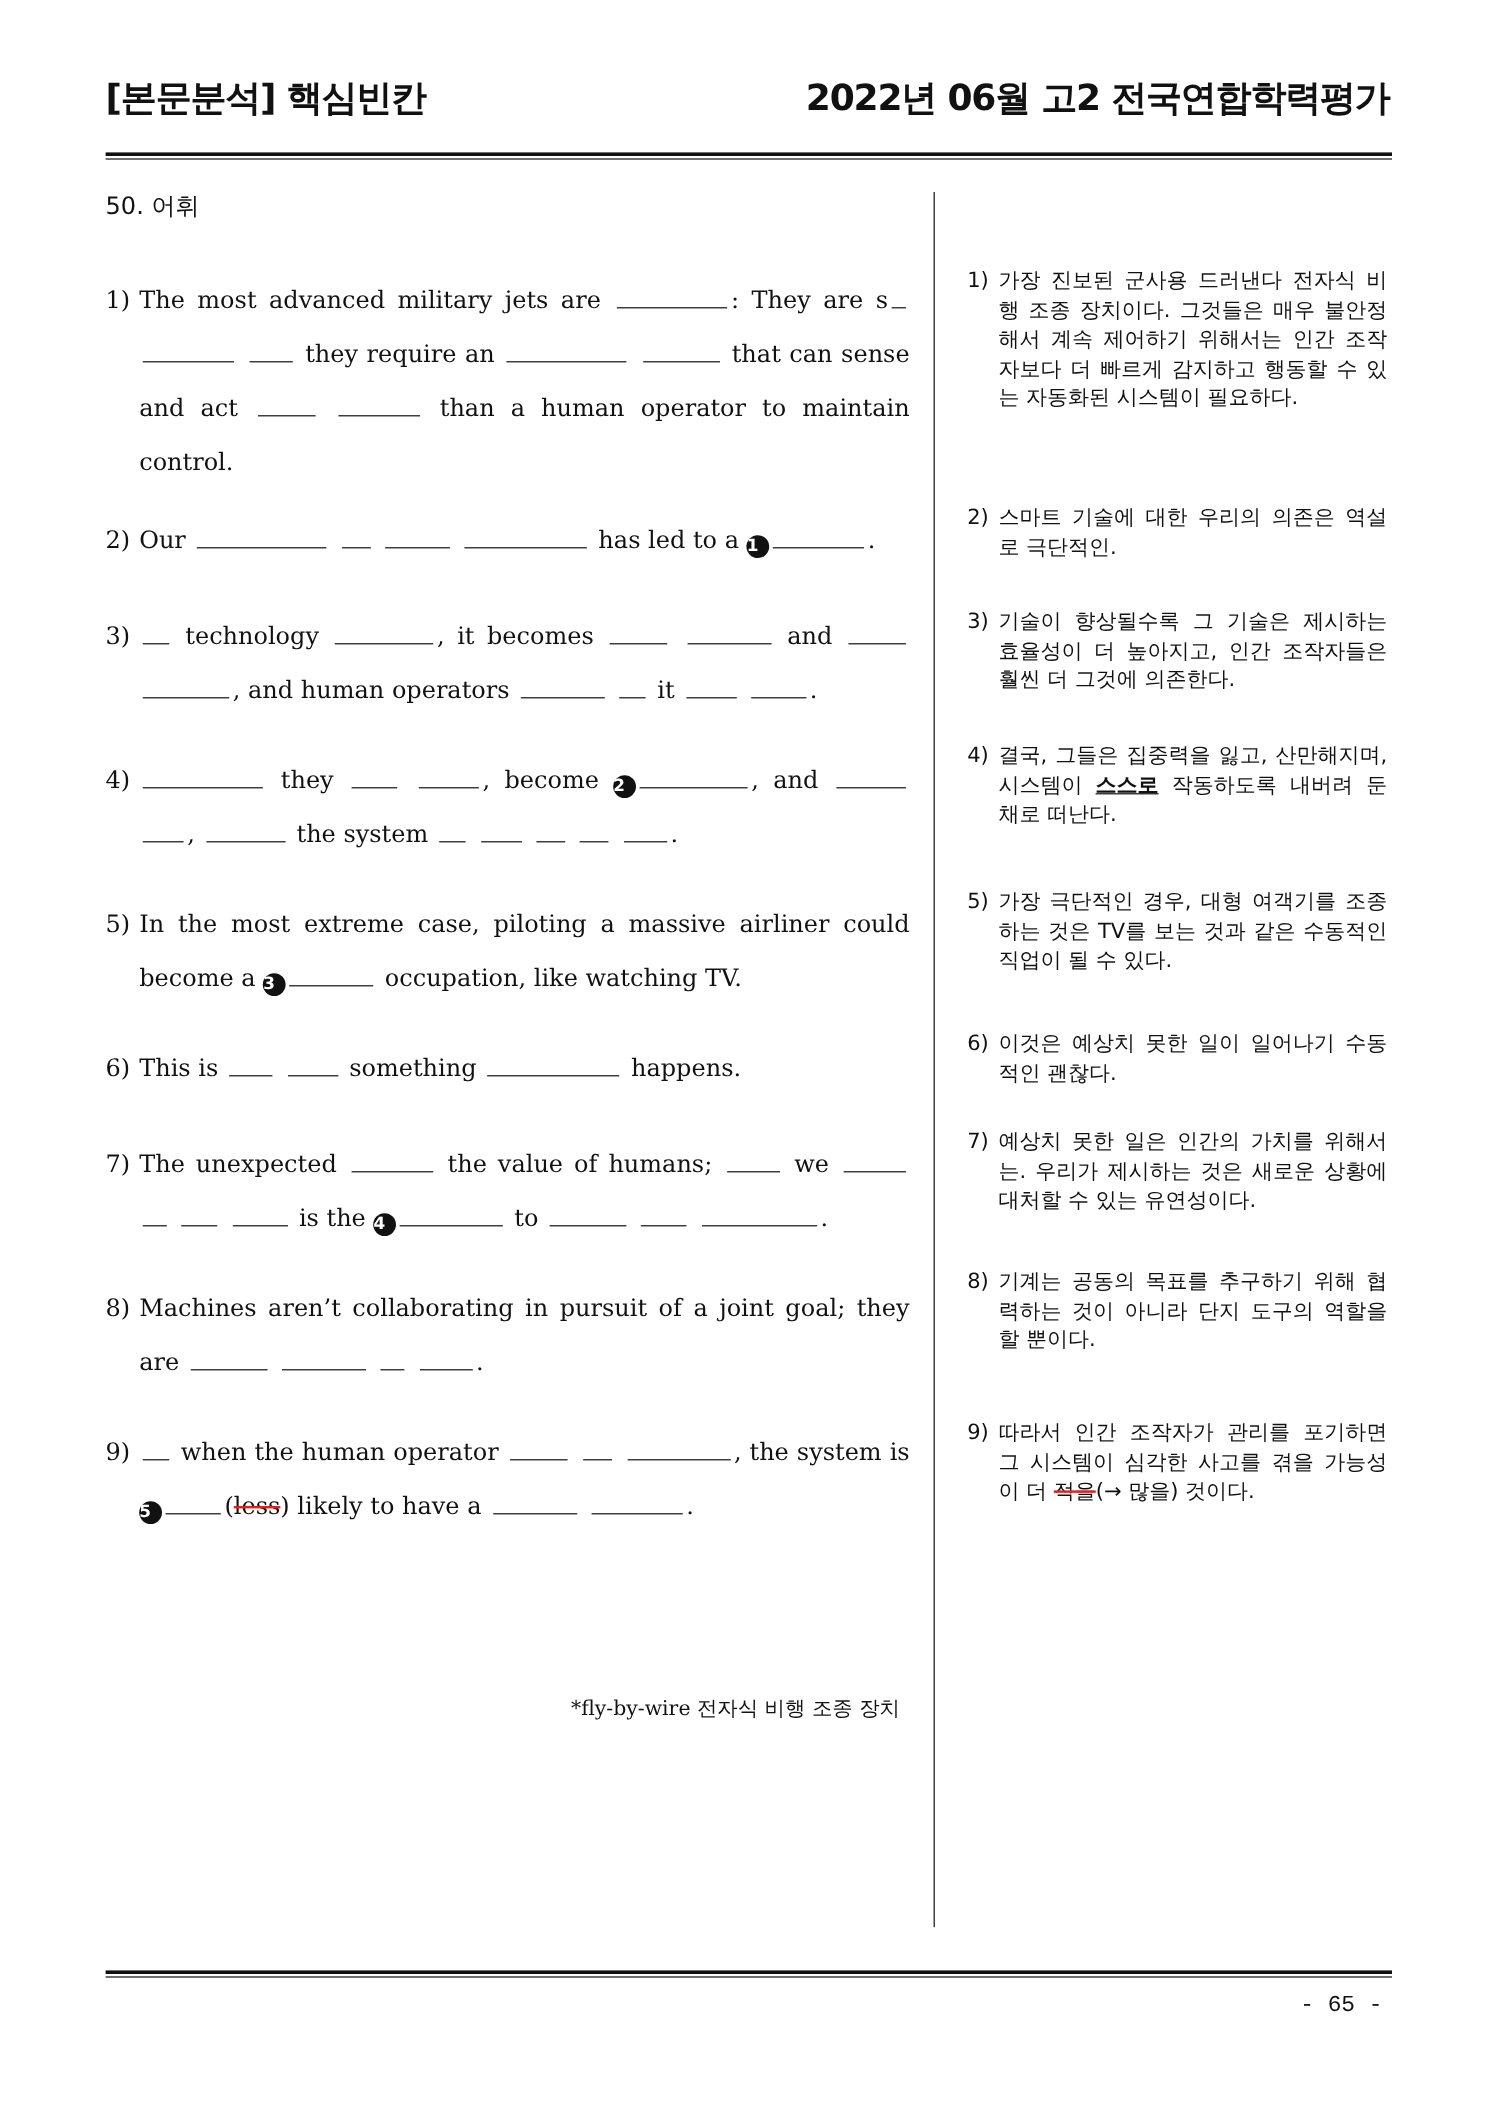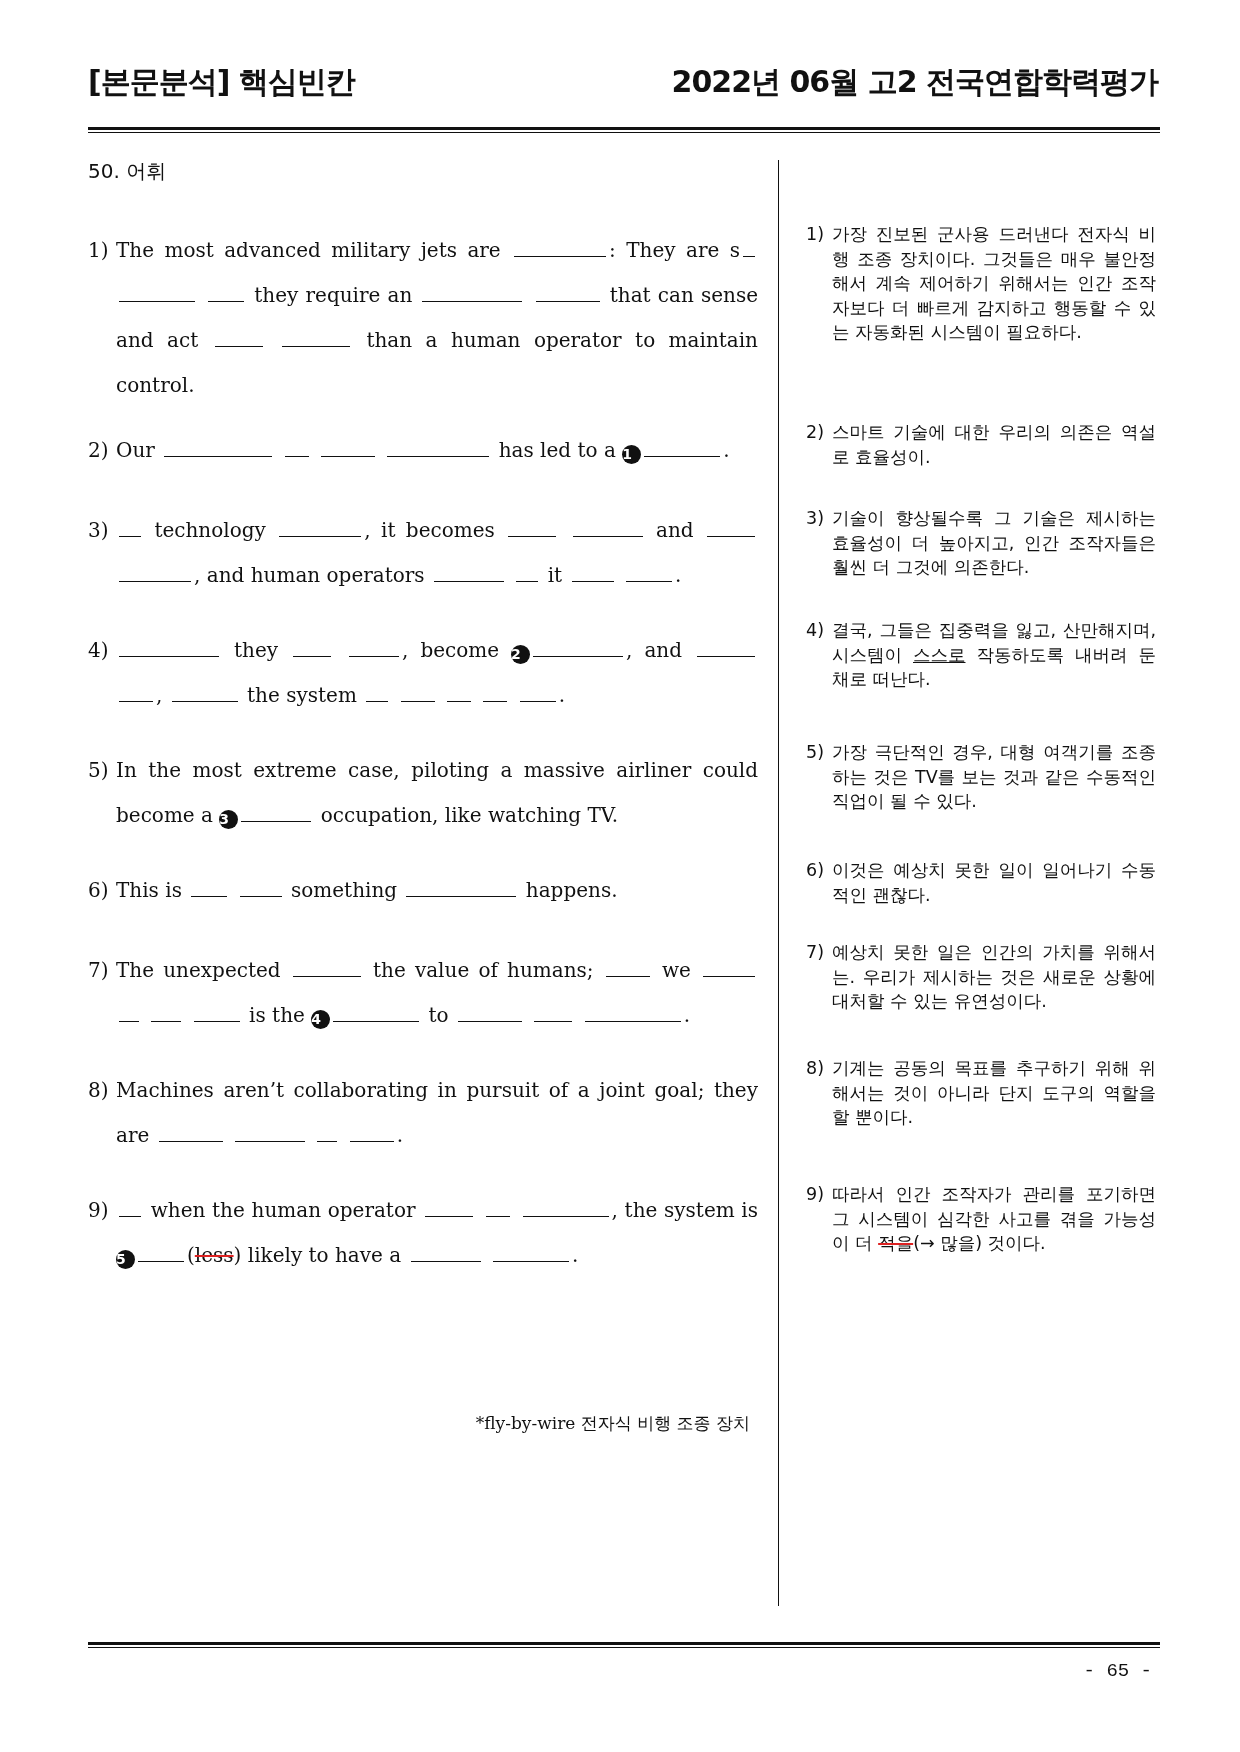--- a/index.html
+++ b/index.html
@@ -21,21 +21,21 @@
   .q { position: absolute; left: 88px; width: 670px; font-family: "DejaVu Serif", serif; font-size: 20px; line-height: 45px; }
   .q .num { position: absolute; left: 0; top: 0; }
   .q .body { margin-left: 28px; text-align: justify; text-align-last: left; }
   .blank { display: inline-block; border-bottom: 1.5px solid #111; height: 20px; vertical-align: baseline; margin: 0 3px; }
   .marker { display: inline-block; width: 19px; height: 19px; border-radius: 50%; background: #111; color: #fff;
     font-family: "DejaVu Sans", sans-serif; font-weight: bold; font-size: 14px; line-height: 19px; text-align: center; vertical-align: -2px; }
   .strike-red { text-decoration: line-through; text-decoration-color: #d22; text-decoration-thickness: 2px; }
   .k { position: absolute; left: 806px; width: 350px; font-family: "DejaVu Sans", sans-serif; font-size: 17.5px; line-height: 24.5px; }
   .k .num { position: absolute; left: 0; top: 0; }
   .k .body { margin-left: 26px; text-align: justify; text-align-last: left; }
-  .u { text-decoration: underline; }
+  .u { text-decoration: underline; font-weight: bold; }
   .footnote { position: absolute; right: 490px; top: 1412px; font-family: "DejaVu Serif", serif; font-size: 17px; }
   .page-num { position: absolute; right: 88px; top: 1660px; font-family: Liberation Mono, monospace; font-size: 19px; }
 </style>
 </head>
 <body>
 
 <div class="hdr-left">[본문분석] 핵심빈칸</div>
 <div class="hdr-right">2022년 06월 고2 전국연합학력평가</div>
 
 <div class="rule top-rule">
@@ -86,21 +86,21 @@
       <div class="body"><span class="blank" style="width: 22px;"></span> when the human operator <span class="blank" style="width: 48px;"></span> <span class="blank" style="width: 24px;"></span> <span class="blank" style="width: 86px;"></span>, the system is <span class="marker">5</span><span class="blank" style="width: 46px;"></span>(<span class="strike-red">less</span>) likely to have a <span class="blank" style="width: 70px;"></span> <span class="blank" style="width: 76px;"></span>.</div>
     </div>
   </div>
 <div id="translations">
     <div class="k" style="top: 222px;">
       <span class="num">1)</span>
       <div class="body">가장 진보된 군사용 드러낸다 전자식 비행 조종 장치이다. 그것들은 매우 불안정해서 계속 제어하기 위해서는 인간 조작자보다 더 빠르게 감지하고 행동할 수 있는 자동화된 시스템이 필요하다.</div>
     </div>
     <div class="k" style="top: 420px;">
       <span class="num">2)</span>
-      <div class="body">스마트 기술에 대한 우리의 의존은 역설로 효율성이.</div>
+      <div class="body">스마트 기술에 대한 우리의 의존은 역설로 극단적인.</div>
     </div>
     <div class="k" style="top: 506px;">
       <span class="num">3)</span>
       <div class="body">기술이 향상될수록 그 기술은 제시하는 효율성이 더 높아지고, 인간 조작자들은 훨씬 더 그것에 의존한다.</div>
     </div>
     <div class="k" style="top: 618px;">
       <span class="num">4)</span>
       <div class="body">결국, 그들은 집중력을 잃고, 산만해지며, 시스템이 <span class="u">스스로</span> 작동하도록 내버려 둔 채로 떠난다.</div>
     </div>
     <div class="k" style="top: 740px;">
@@ -110,21 +110,21 @@
     <div class="k" style="top: 858px;">
       <span class="num">6)</span>
       <div class="body">이것은 예상치 못한 일이 일어나기 수동적인 괜찮다.</div>
     </div>
     <div class="k" style="top: 940px;">
       <span class="num">7)</span>
       <div class="body">예상치 못한 일은 인간의 가치를 위해서는. 우리가 제시하는 것은 새로운 상황에 대처할 수 있는 유연성이다.</div>
     </div>
     <div class="k" style="top: 1056px;">
       <span class="num">8)</span>
-      <div class="body">기계는 공동의 목표를 추구하기 위해 위해서는 것이 아니라 단지 도구의 역할을 할 뿐이다.</div>
+      <div class="body">기계는 공동의 목표를 추구하기 위해 협력하는 것이 아니라 단지 도구의 역할을 할 뿐이다.</div>
     </div>
     <div class="k" style="top: 1182px;">
       <span class="num">9)</span>
       <div class="body">따라서 인간 조작자가 관리를 포기하면 그 시스템이 심각한 사고를 겪을 가능성이 더 <span class="strike-red">적을</span>(→ 많을) 것이다.</div>
     </div>
   </div>
 
 <div class="footnote">*fly-by-wire 전자식 비행 조종 장치</div>
 
 <div class="rule bottom-rule">

